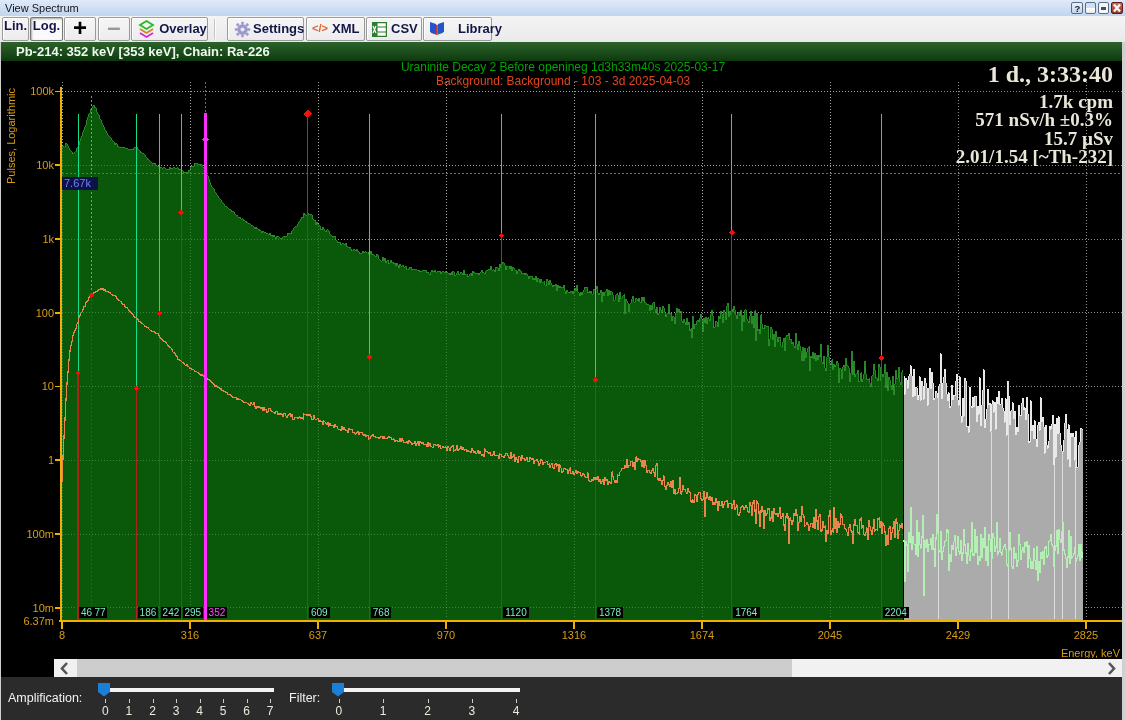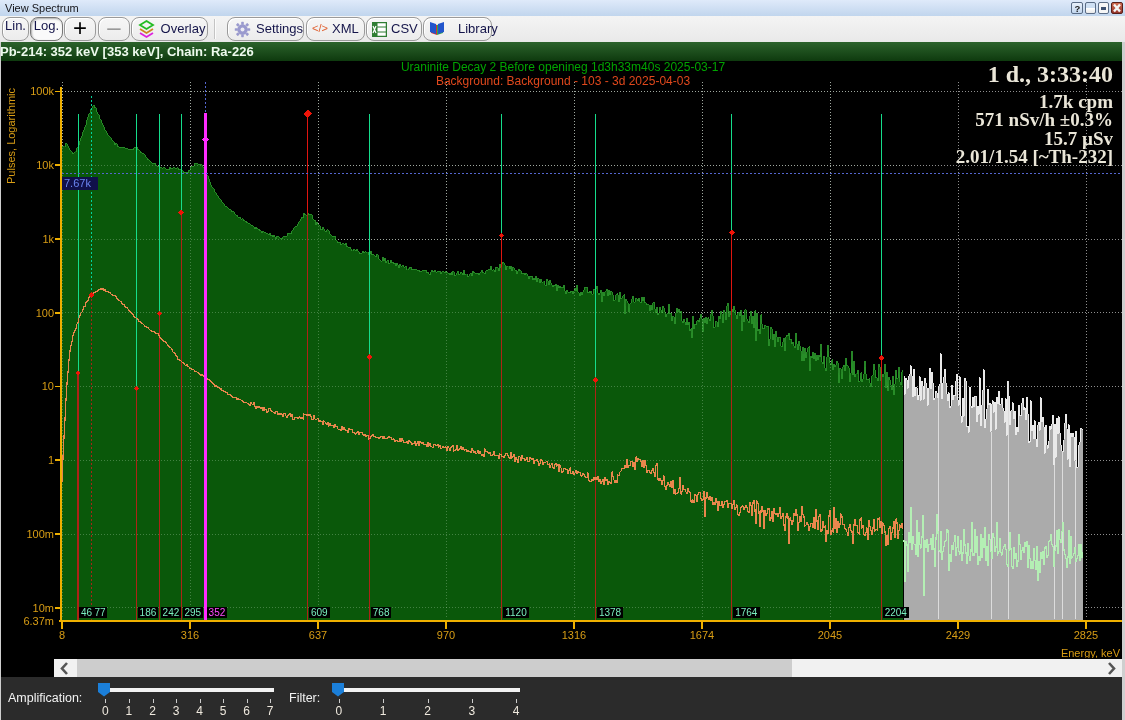--- a/index.html
+++ b/index.html
@@ -1,20 +1,20 @@
 <!DOCTYPE html>
 <html><head><meta charset="utf-8"><style>
 * { margin:0; padding:0; box-sizing:border-box; }
 body { width:1125px; height:720px; overflow:hidden; font-family:"Liberation Sans",sans-serif; position:relative; background:#000; }
 .titlebar { position:absolute; left:0; top:0; width:1125px; height:20px; background:linear-gradient(#dfeafa,#b9d0ea); }
 .titlebar span { position:absolute; left:5px; top:2px; font-size:11px; color:#15151a; }
 .winbtn { position:absolute; top:2px; height:12px; border:1px solid #5a6c86; border-radius:2px; }
 .toolbar { position:absolute; left:0; top:16px; width:1125px; height:26px; background:linear-gradient(#f4f4f4,#e9e9e9); }
-.tbtn { position:absolute; top:1px; height:24px; background:linear-gradient(#f6f6f6,#ececec); border:1px solid #9a9a9a; border-radius:8px; box-shadow:inset 1px 1px 0 #ffffff; color:#15154a; font-weight:normal; font-size:13px; text-align:center; }
-.ghdr { position:absolute; left:0; top:42px; width:1125px; height:19px; background:linear-gradient(#2c632c,#0e3a0e); color:#eefaee; font-weight:bold; font-size:13px; line-height:19px; }
+.tbtn { position:absolute; top:1px; height:24px; background:linear-gradient(#f6f6f6,#ececec); border:1px solid #9a9a9a; border-radius:2px; box-shadow:inset 1px 1px 0 #ffffff; color:#15154a; font-weight:bold; font-size:13px; text-align:center; }
+.ghdr { position:absolute; left:0; top:42px; width:1125px; height:19px; background:linear-gradient(#2c632c,#0e3a0e); color:#eefaee; font-weight:bold; font-size:13px; line-height:19px; padding-left:16px; }
 .chart { position:absolute; left:0; top:61px; width:1125px; height:597px; }
 .sbar { position:absolute; left:54px; top:659px; width:1068px; height:17.5px; background:#f1f1f1; }
 .sthumb { position:absolute; left:23px; top:0; width:715px; height:17.5px; background:#cdcdcd; }
 .panel { position:absolute; left:0; top:676.5px; width:1125px; height:43.5px; background:#2b2b2b; color:#f2f2f2; font-size:12.5px; }
 .track { position:absolute; height:4px; background:#f2f2f2; top:11px; }
 .thumb { position:absolute; top:5px; width:14px; height:15px; }
 .tick { position:absolute; top:22px; width:1px; height:4px; background:#cccccc; }
 .num { position:absolute; top:27px; width:20px; text-align:center; font-size:12px; color:#efe9de; }
 .border-l { position:absolute; left:0; top:42px; width:1px; height:678px; background:#cfcfcf; }
 .border-r { position:absolute; right:0; top:42px; width:3px; height:678px; background:#cfcfcf; }

